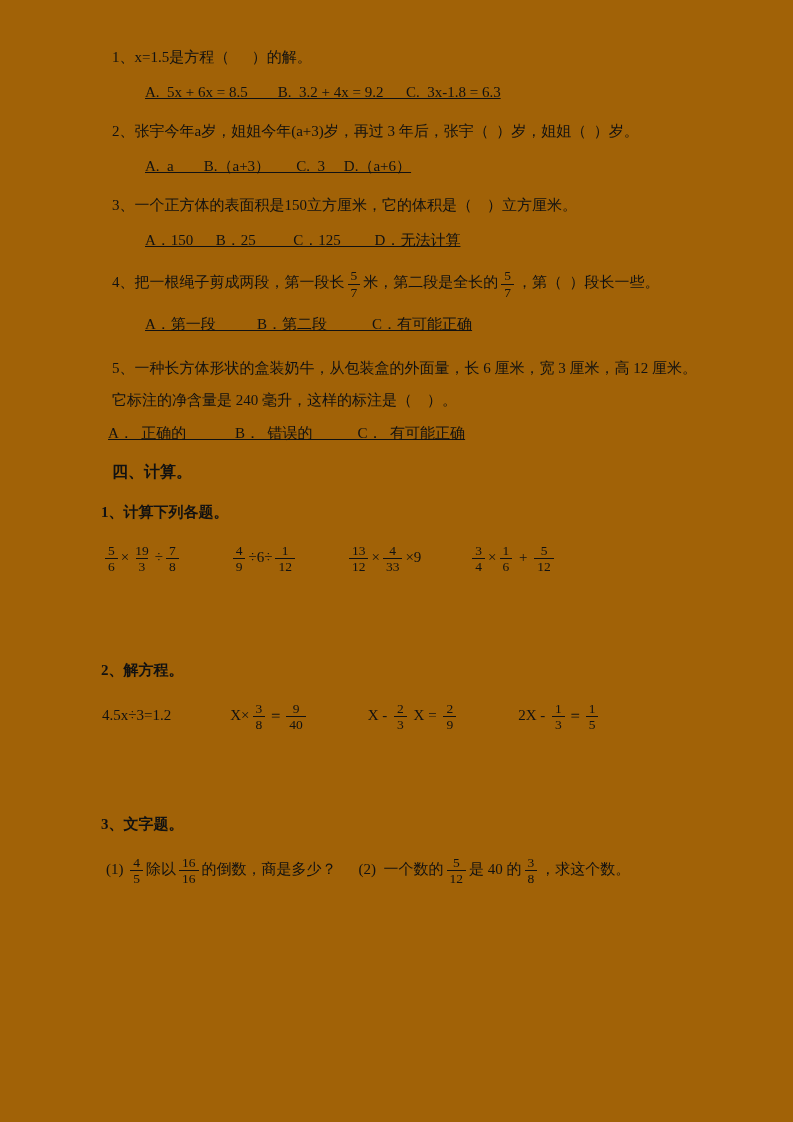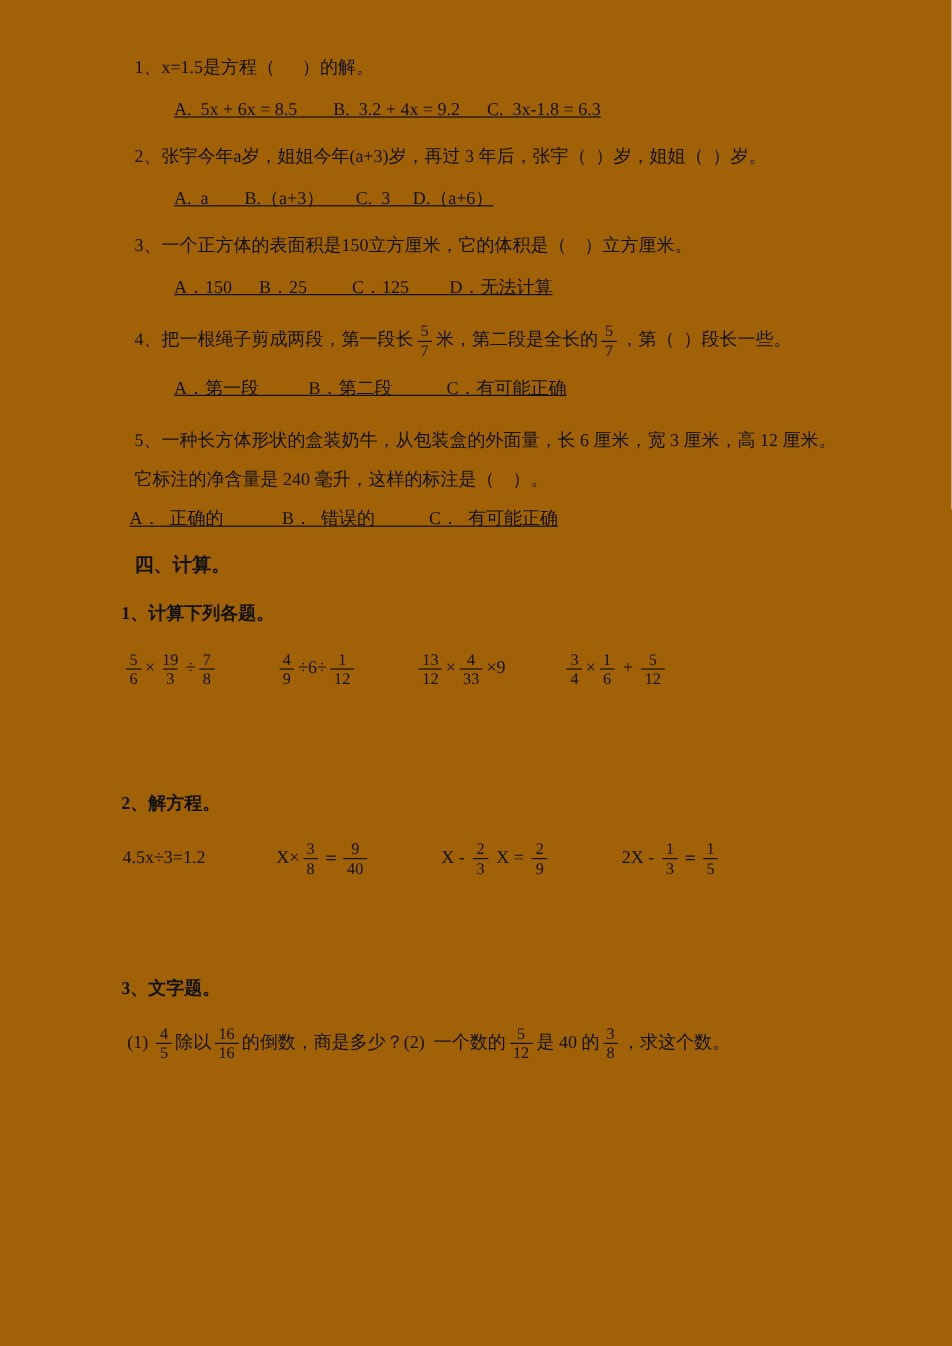--- a/index.html
+++ b/index.html
@@ -12,21 +12,21 @@
   .line{white-space:pre-wrap;line-height:22px;}
   .stem{margin:0 0 13px 12px;}
   .loose{line-height:32px;margin-bottom:6px;}
   .options{margin:0 0 17px 45px;text-decoration:underline;}
   .options-flush{margin-left:8px;}
   .sec-title{font-weight:bold;font-size:16px;margin:4px 0 18px 12px;}
   .sub-title{font-weight:bold;margin:0 0 14px 1px;}
   .expr-row,.eq-row,.prob-row{display:flex;align-items:center;}
   .expr-row{gap:48px;margin:6px 0 82px 2px;}
   .eq-row{gap:59px;margin:6px 0 78px 2px;}
-  .prob-row{margin:6px 0 0 6px;}
+  .prob-row{gap:22px;margin:6px 0 0 6px;}
   .expr{white-space:pre-wrap;line-height:40px;}
   .frac{
     display:inline-flex;flex-direction:column;align-items:center;
     vertical-align:middle;margin:0 3px;line-height:1.15;font-size:13.5px;
   }
   .frac .num{padding:0 3px;}
   .frac .den{padding:0 3px;border-top:1px solid #111;}
 </style>
 </head>
 <body>

